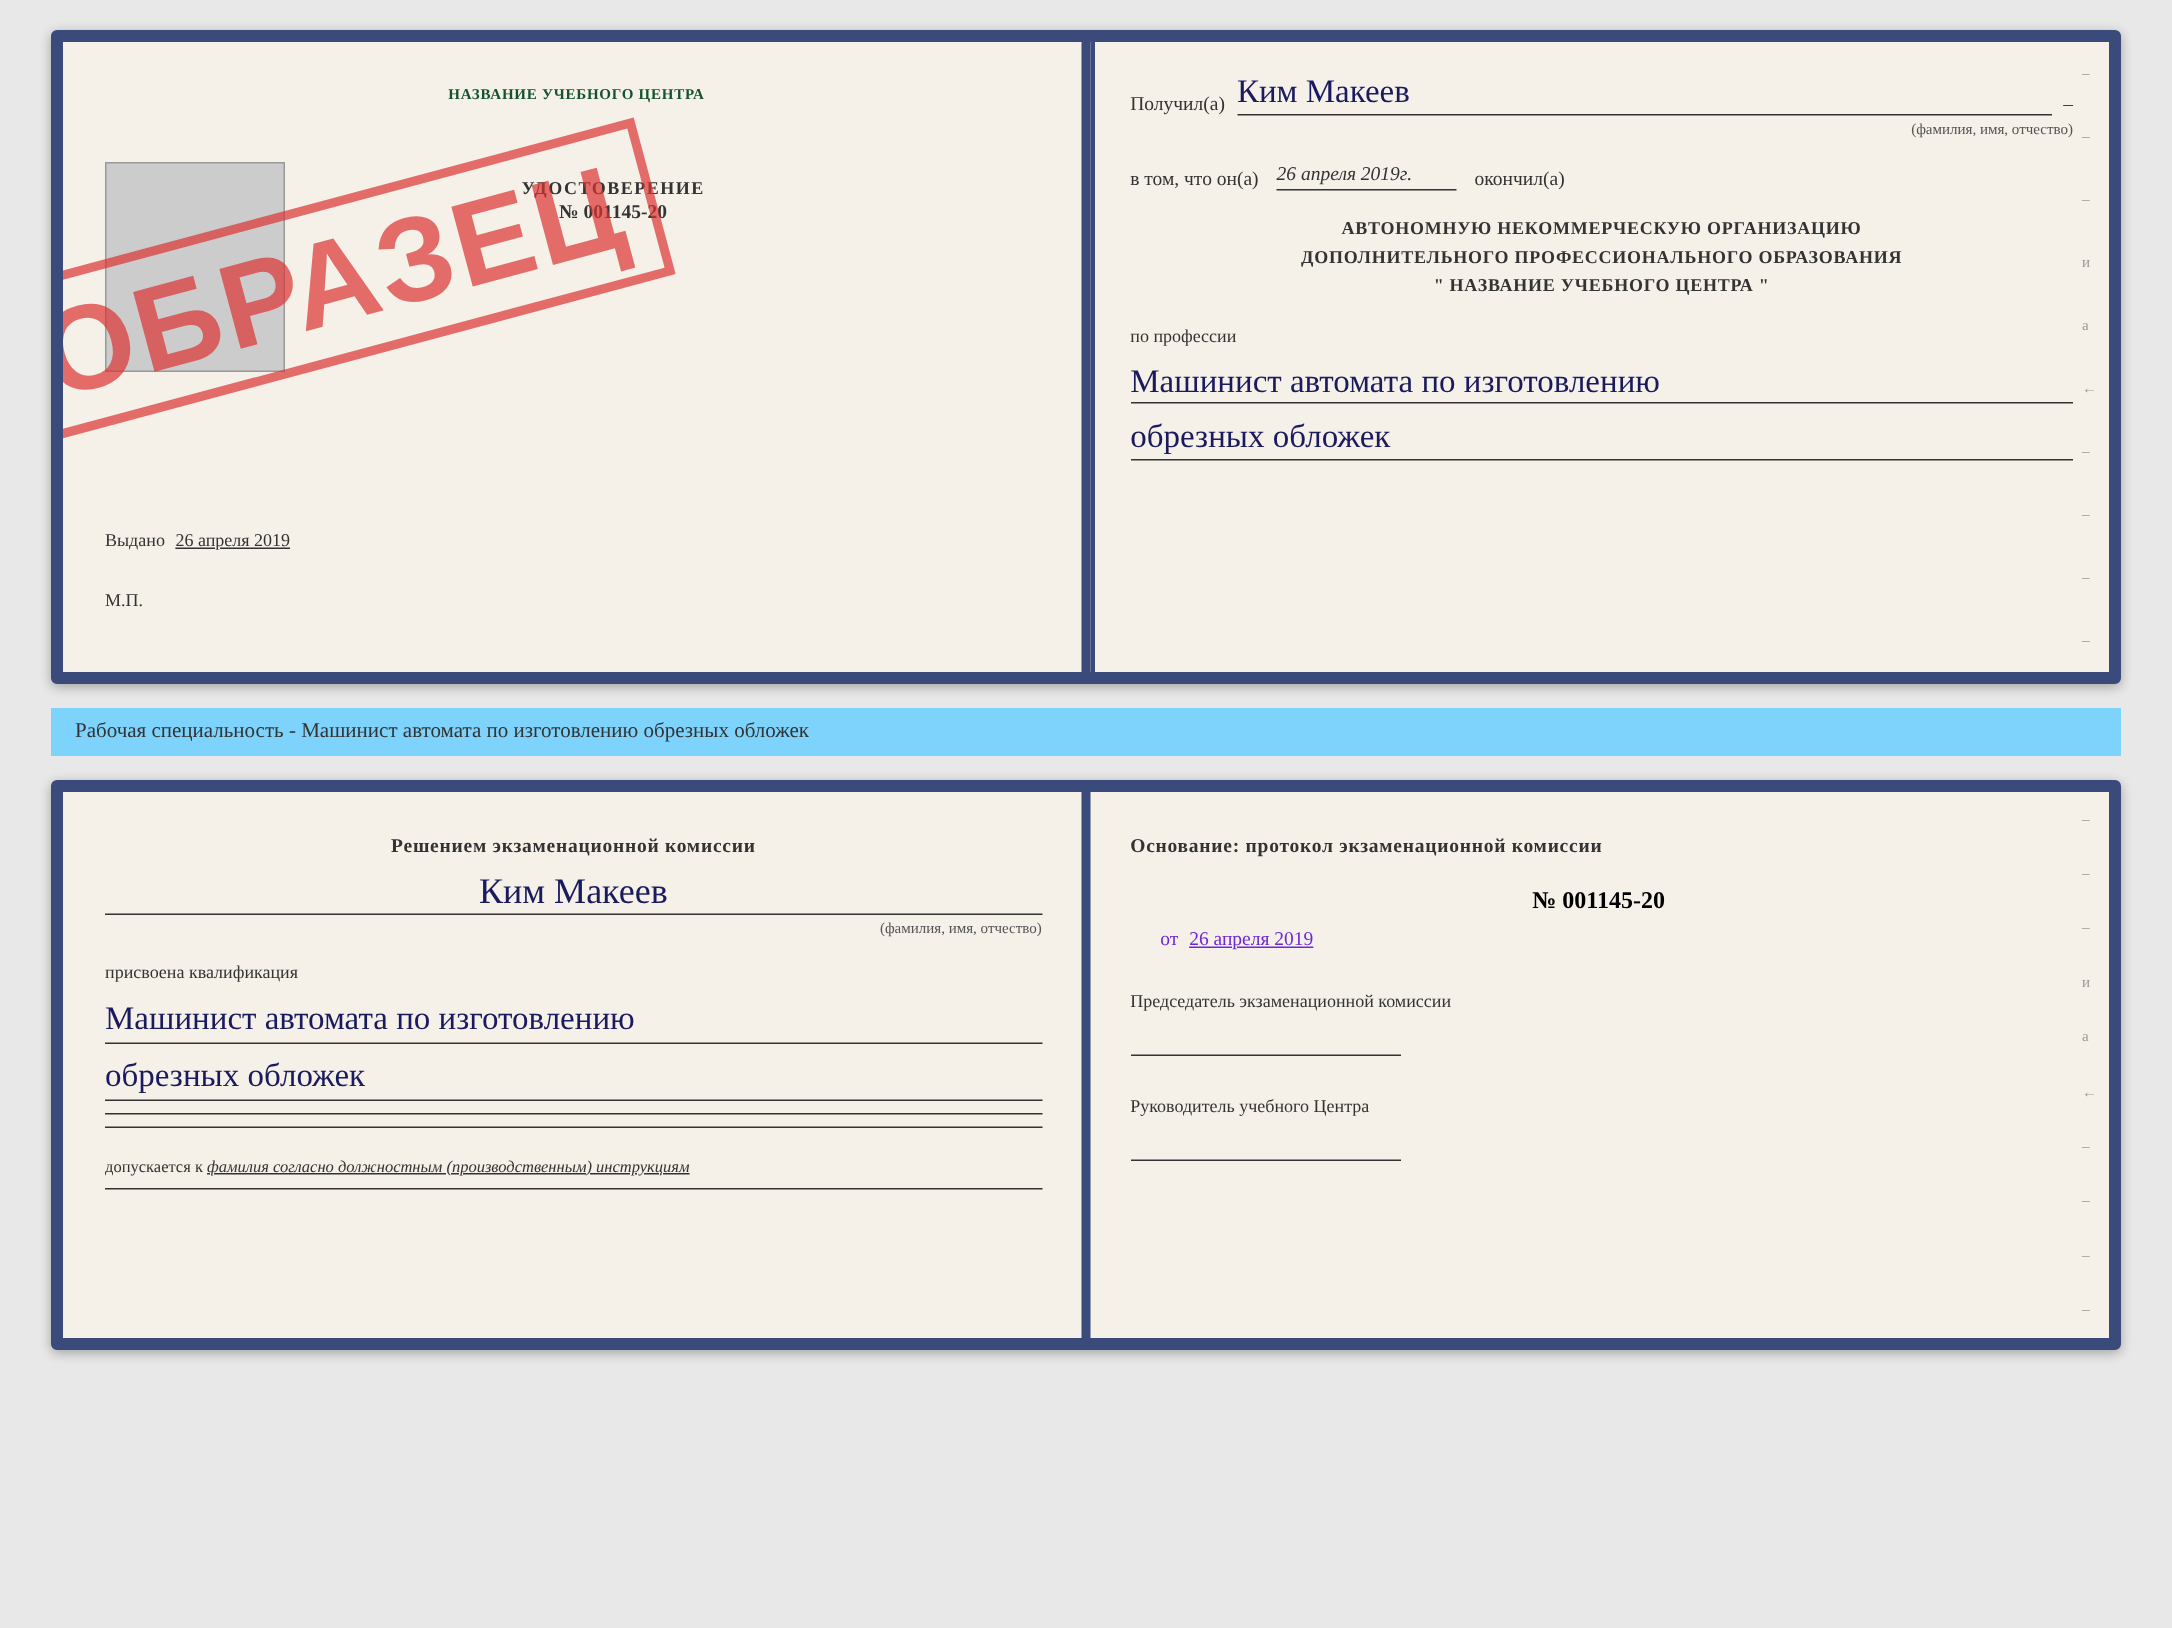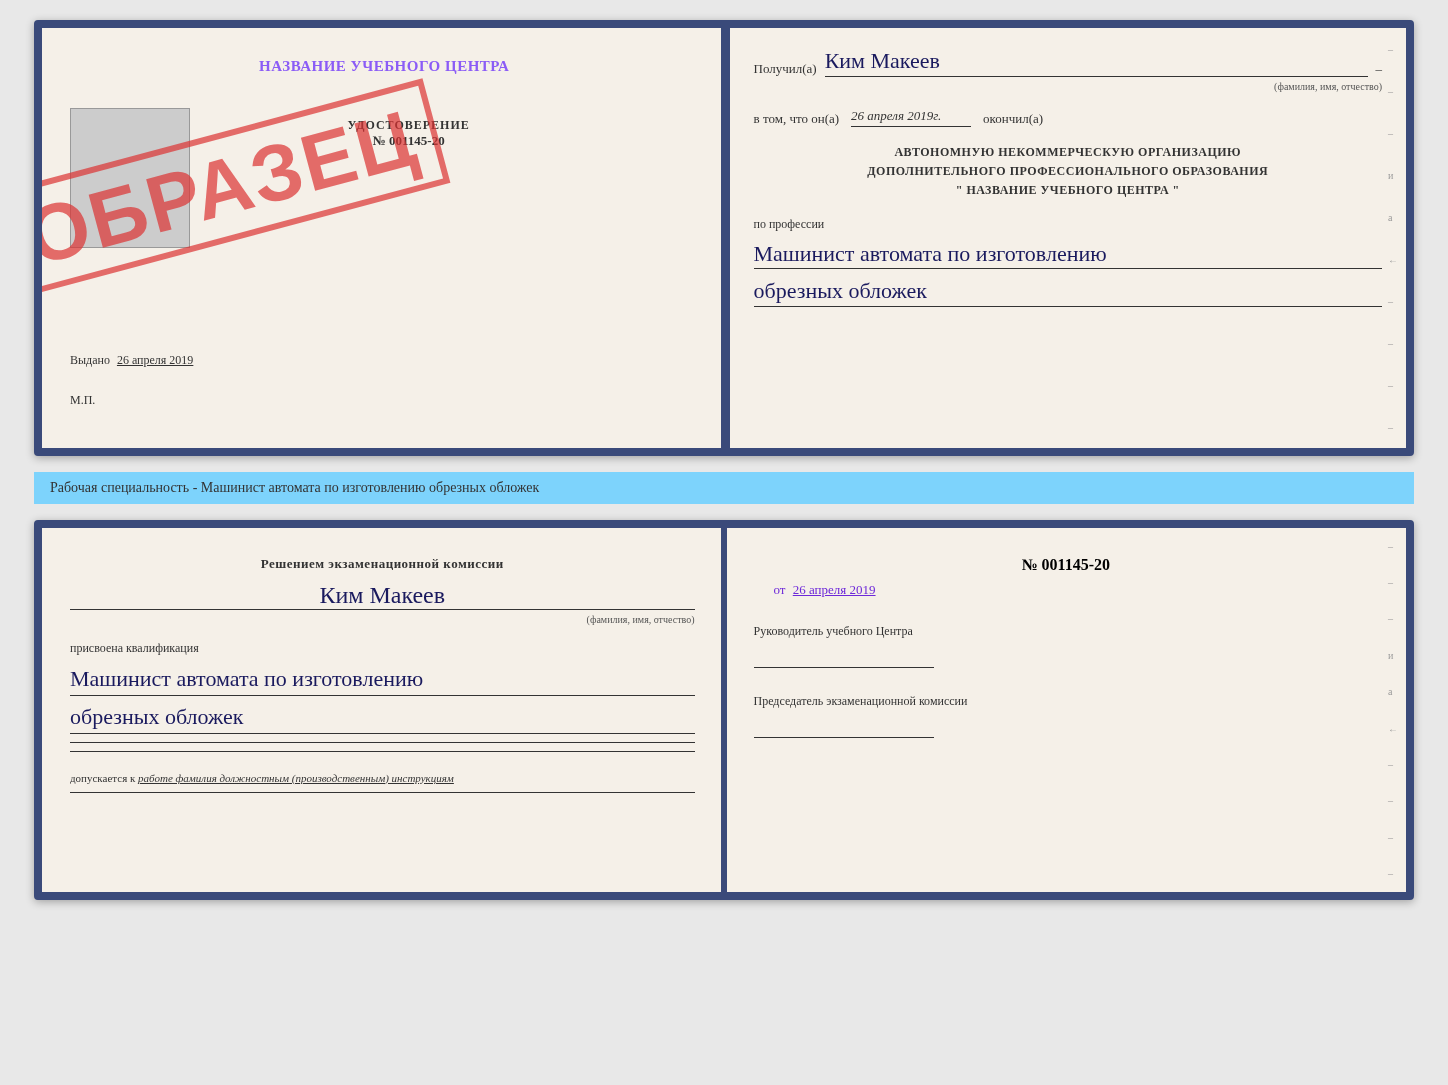--- a/index.html
+++ b/index.html
@@ -48,24 +48,24 @@
     .doc-left {
       border-right: 3px solid #3a4a7a;
       display: flex;
       flex-direction: column;
       align-items: center;
     }
 
     
     .left-title {
       text-align: center;
-      font-size: 15px;
+      font-size: 10px;
       font-weight: bold;
       letter-spacing: 0.5px;
-      color: #8b5cf6;
+      color: #14532d;
       margin-bottom: 20px;
       text-transform: uppercase;
     }
 
     .photo-placeholder {
       width: 120px;
       height: 140px;
       background: #ccc;
       border: 1px solid #999;
       position: absolute;
@@ -442,41 +442,42 @@
 
     <div class="prisvoena-text">присвоена квалификация</div>
     <span class="bottom-profession">Машинист автомата по изготовлению</span>
     <span class="bottom-profession">обрезных обложек</span>
 
     <div class="underline-dash"></div>
     <div class="underline-dash"></div>
 
     <div class="dopuskaetsya">
       <span>допускается к</span>
-      <span class="dopusk-italic">работе фамилия должностным (производственным) инструкциям</span>
+      <span class="dopusk-italic">фамилия согласно должностным (производственным) инструкциям</span>
     </div>
     <div class="underline-dash"></div>
   </div>
 
   <div class="bottom-right">
+    <div class="osnovanie-text">Основание: протокол экзаменационной комиссии</div>
 
     <div class="protocol-number">№  001145-20</div>
 
     <div class="ot-date">
       <span>от</span>
       <span style="text-decoration:underline; margin-left:4px;">26 апреля 2019</span>
     </div>
 
     <div class="podpis-row">
+      <div class="podpis-label">Председатель экзаменационной комиссии</div>
+      <div class="podpis-line"></div>
+    </div>
+
+    <div class="podpis-row">
       <div class="podpis-label">Руководитель учебного Центра</div>
-      <div class="podpis-line"></div>
-    </div>
-
-    <div class="podpis-row">
-      <div class="podpis-label">Председатель экзаменационной комиссии</div>
       <div class="podpis-line"></div>
     </div>
 
     <div class="side-dashes">
       <span>–</span>
         <span>–</span>
         <span>–</span>
         <span>и</span>
         <span>а</span>
         <span>←</span>

